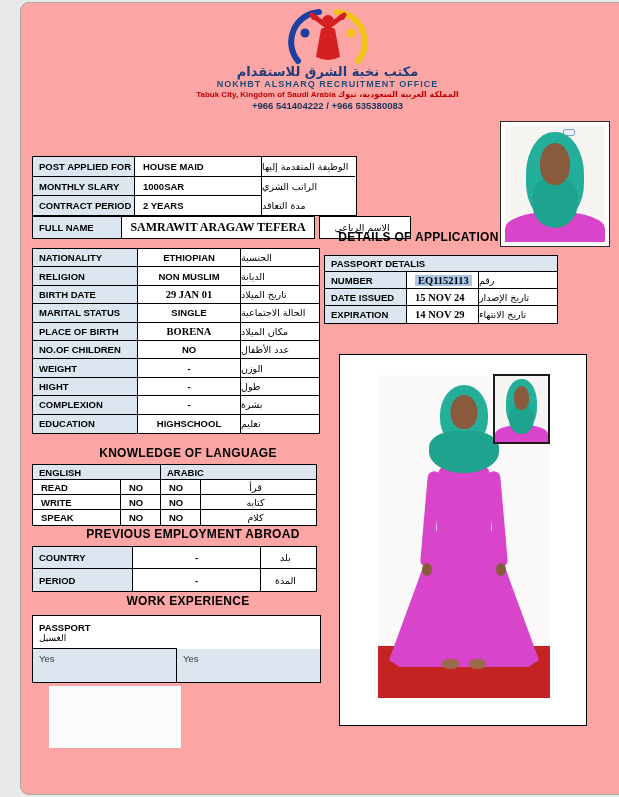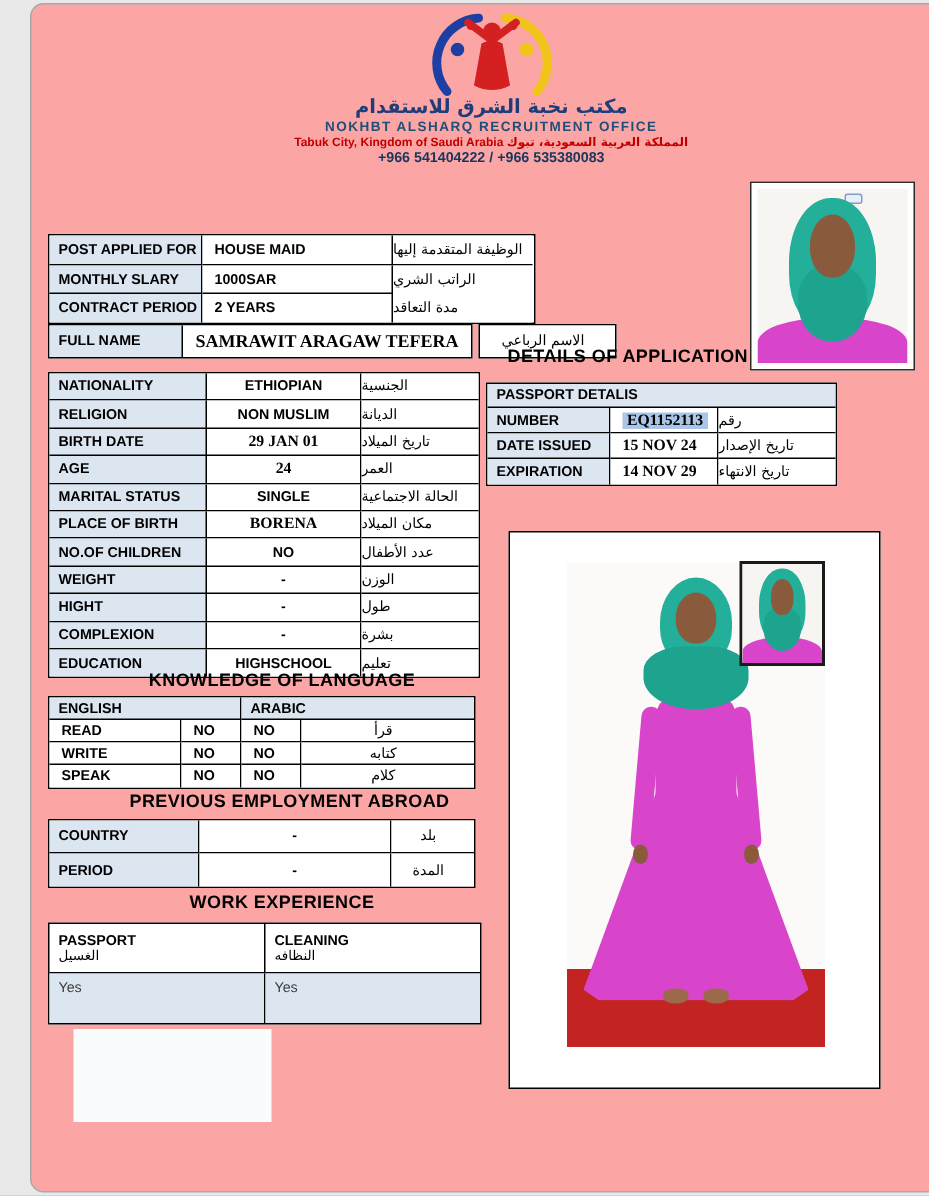--- a/index.html
+++ b/index.html
@@ -147,25 +147,20 @@
       <div class="cell lbl" style="width:105px;">RELIGION</div>
       <div class="cell val" style="width:103px;">NON MUSLIM</div>
       <div class="cell arc" style="width:78px;">الديانة</div>
     </div>
     <div class="row" style="height:18.4px;">
       <div class="cell lbl" style="width:105px;">BIRTH DATE</div>
       <div class="cell val serif" style="width:103px;">29 JAN 01</div>
       <div class="cell arc" style="width:78px;">تاريخ الميلاد</div>
     </div>
     <div class="row" style="height:18.4px;">
-      <div class="cell lbl" style="width:105px;">AGE</div>
-      <div class="cell val serif" style="width:103px;">24</div>
-      <div class="cell arc" style="width:78px;">العمر</div>
-    </div>
-    <div class="row" style="height:18.4px;">
       <div class="cell lbl" style="width:105px;">MARITAL STATUS</div>
       <div class="cell val" style="width:103px;">SINGLE</div>
       <div class="cell arc" style="width:78px;">الحالة الاجتماعية</div>
     </div>
     <div class="row" style="height:18.4px;">
       <div class="cell lbl" style="width:105px;">PLACE OF BIRTH</div>
       <div class="cell val serif" style="width:103px;">BORENA</div>
       <div class="cell arc" style="width:78px;">مكان الميلاد</div>
     </div>
     <div class="row" style="height:18.4px;">
@@ -260,24 +255,20 @@
     </div>
   </div>
 
   <div class="sec-title" style="left:10px; top:591px; width:290px;">WORK EXPERIENCE</div>
 
   <div class="tbl" style="left:11px; top:612px; width:289px;">
     <div class="row" style="height:33px;">
       <div class="cell" style="width:144px; flex-direction:column; align-items:flex-start; justify-content:center; padding-left:6px;">
         <span style="font-weight:bold; font-size:9.5px;">PASSPORT</span>
         <span style="font-family:'DejaVu Sans',sans-serif; font-size:9px;">الغسيل</span>
-      </div>
-      <div class="cell" style="width:143px; flex-direction:column; align-items:flex-start; justify-content:center; padding-left:6px;">
-        <span style="font-weight:bold; font-size:9.5px;">CLEANING</span>
-        <span style="font-family:'DejaVu Sans',sans-serif; font-size:9px;">النظافه</span>
       </div>
     </div>
     <div class="row" style="height:33px;">
       <div class="cell" style="width:144px; background:#dce6f1; color:#3c3c3c; padding-left:6px; align-items:flex-start; padding-top:4px;">Yes</div>
       <div class="cell" style="width:143px; background:#dce6f1; color:#3c3c3c; padding-left:6px; align-items:flex-start; padding-top:4px;">Yes</div>
     </div>
   </div>
 
   <div class="empty-area"></div>
 

